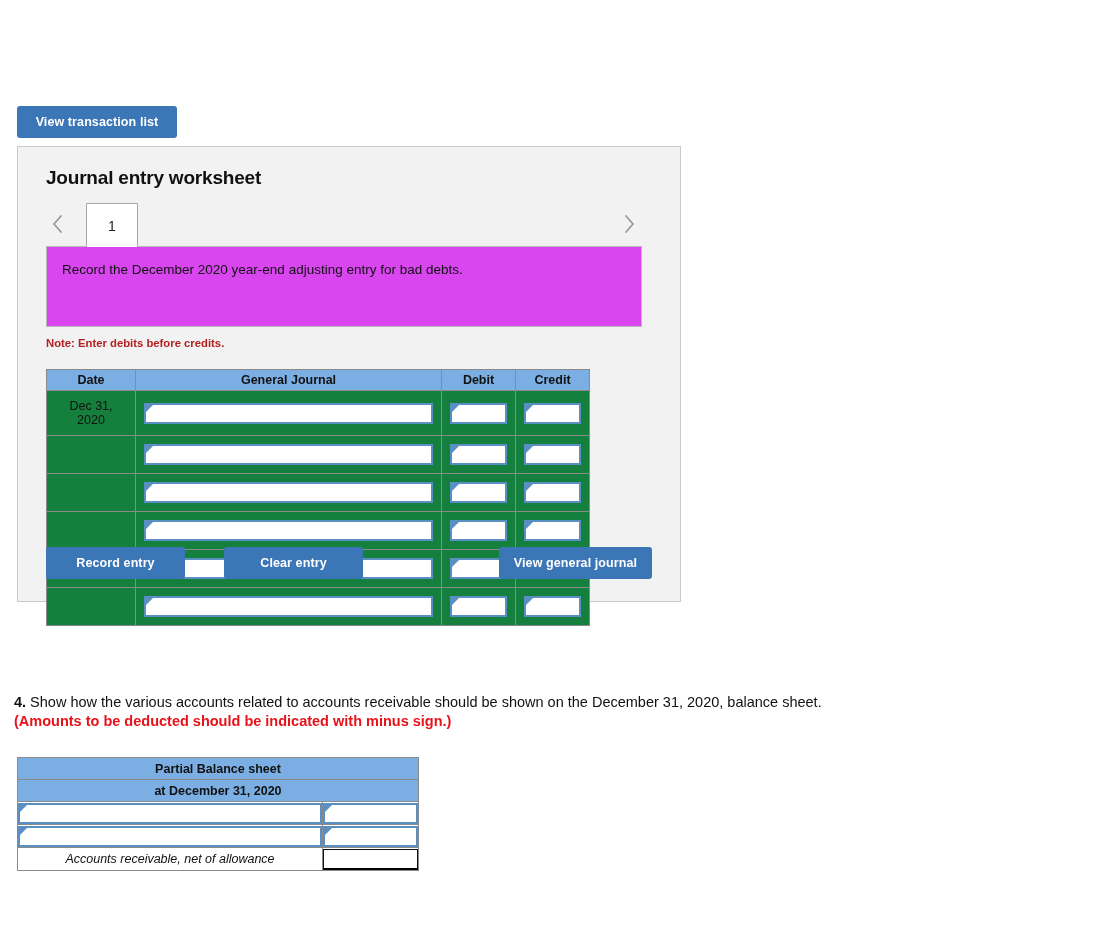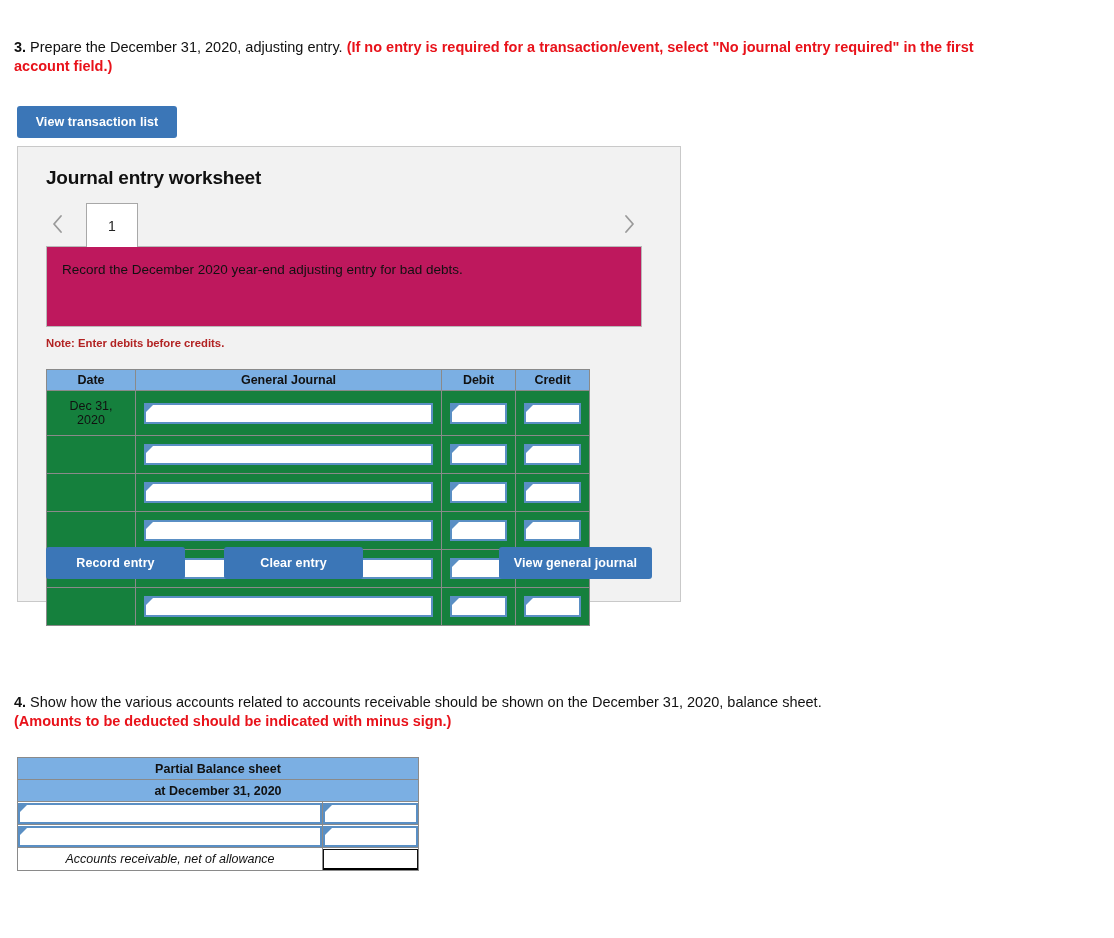--- a/index.html
+++ b/index.html
@@ -95,21 +95,21 @@
     font-size: 14px; color: #222;
     cursor: pointer;
     z-index: 3;
   }
 
   
   #transaction-description {
     position: absolute;
     left: 28px; top: 99px;
     width: 596px; height: 81px;
-    background: #be185d;
+    background: #d946ef;
     border: 1px solid #b9b9b9;
     z-index: 1;
   }
   #transaction-description-text {
     position: absolute;
     left: 15px; top: 15px;
     font-size: 13.5px;
     color: #111;
   }
 
@@ -221,23 +221,20 @@
     border: 1px solid #111111;
     border-bottom: 2px solid #000000;
     background: #ffffff;
   }
 </style>
 </head>
 <body>
 
 <div class="page">
 
-  <div class="question" id="question-3">
-    <span class="q-num">3.</span><span class="q-body"> Prepare the December 31, 2020, adjusting entry. </span><span class="q-red">(If no entry is required for a transaction/event, select "No journal entry required" in the first account field.)</span>
-  </div>
 
   <button class="btn" id="view-transaction-list">View transaction list</button>
 
   <div id="worksheet-panel">
 
     <div id="worksheet-title">Journal entry worksheet</div>
 
     <div id="tab-strip">
       <div class="chevron" id="prev-page-chevron">
         <svg width="13" height="20" viewBox="0 0 13 20" fill="none" aria-hidden="true">

